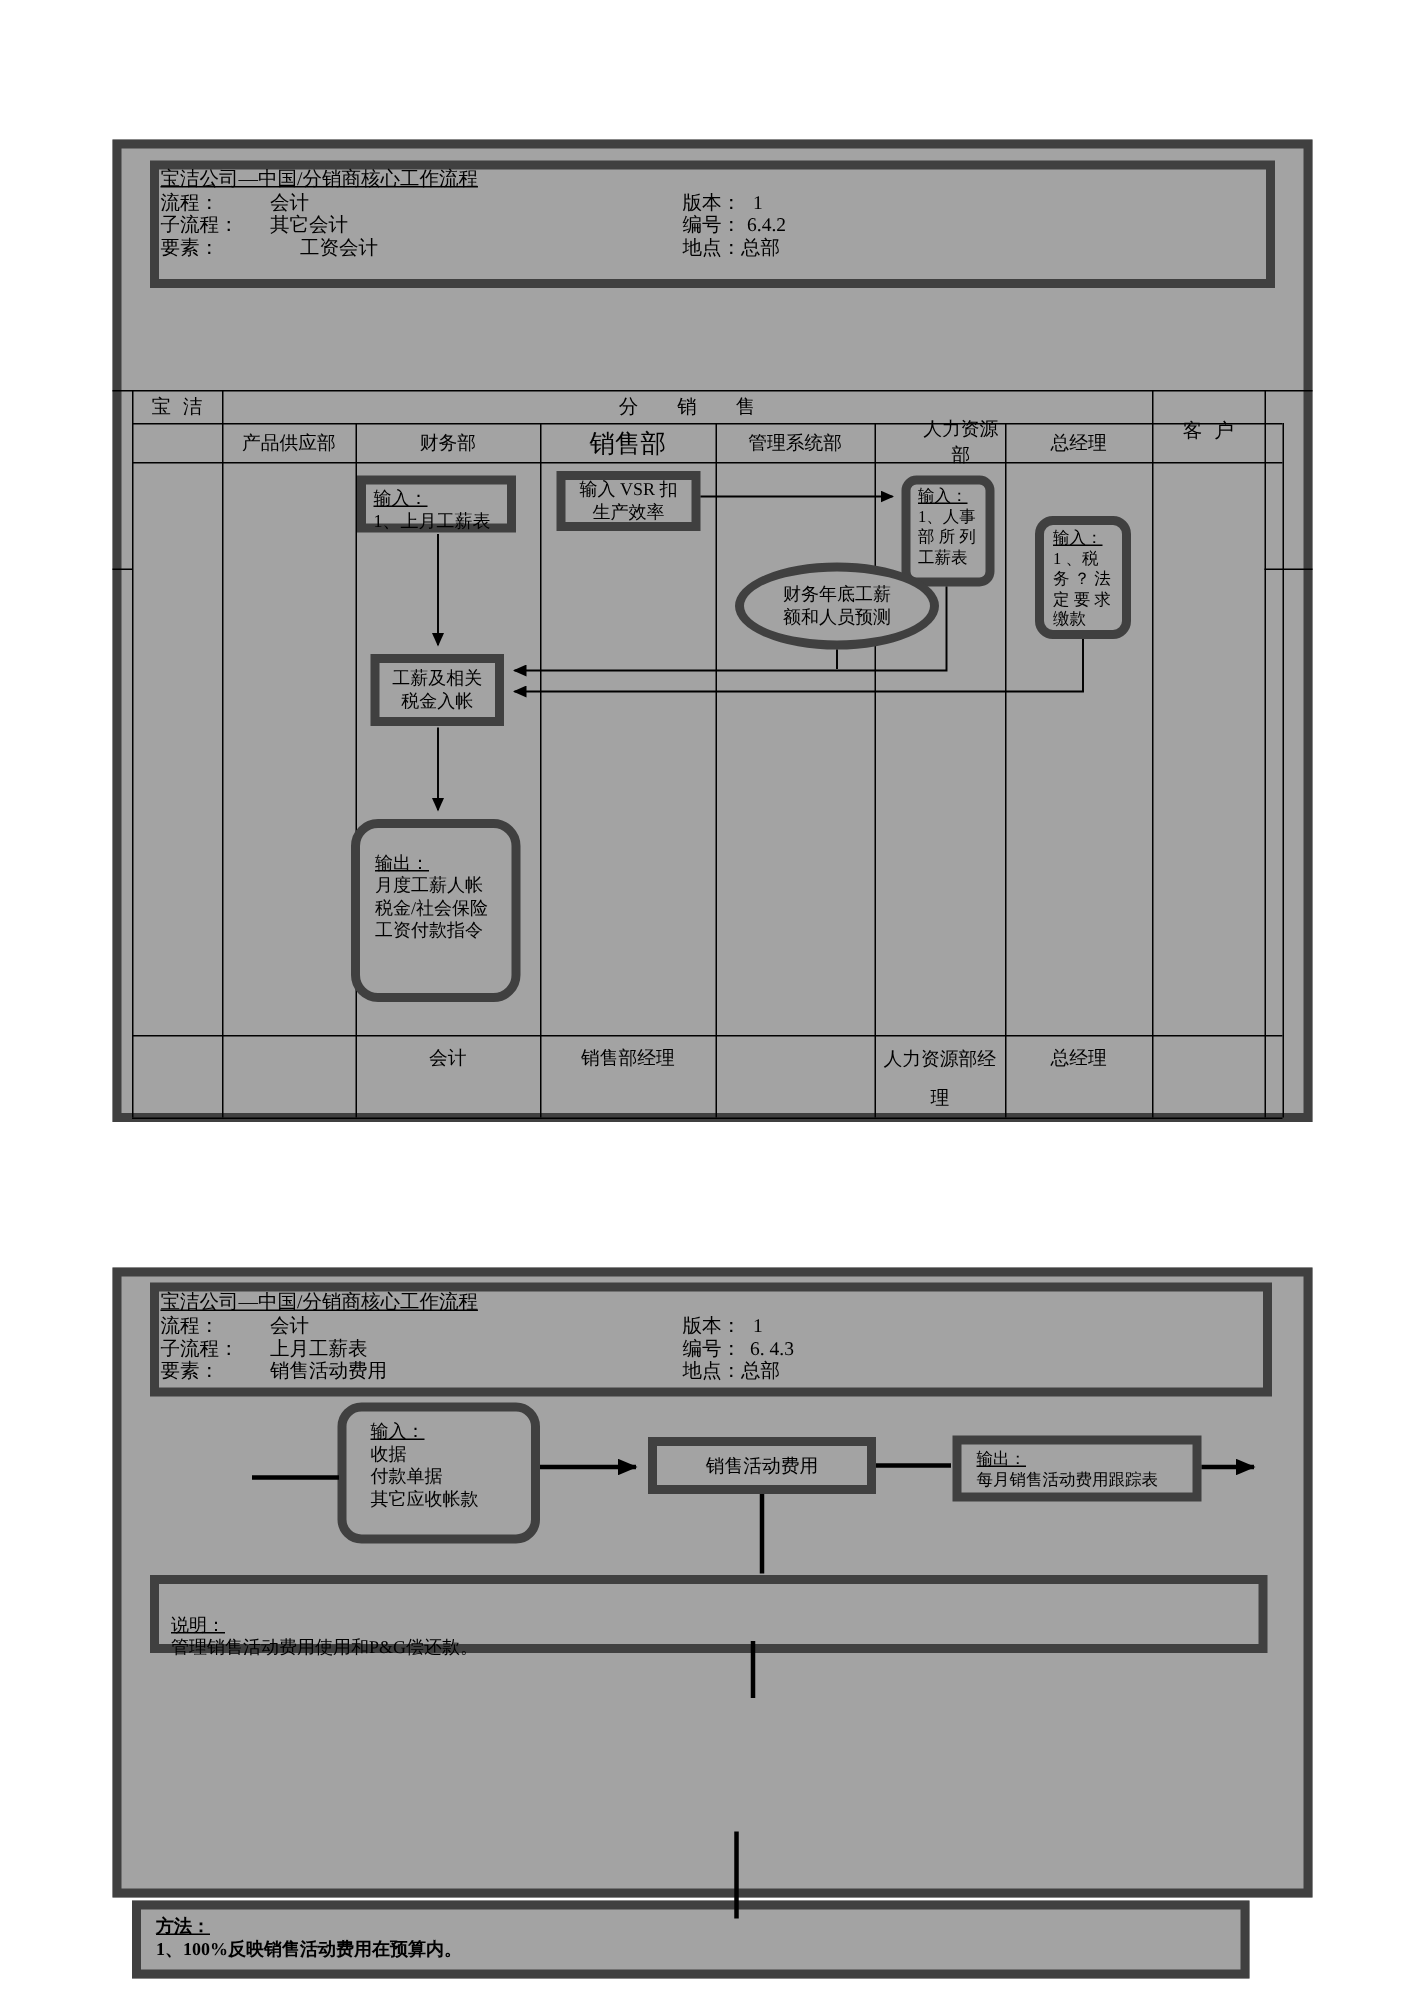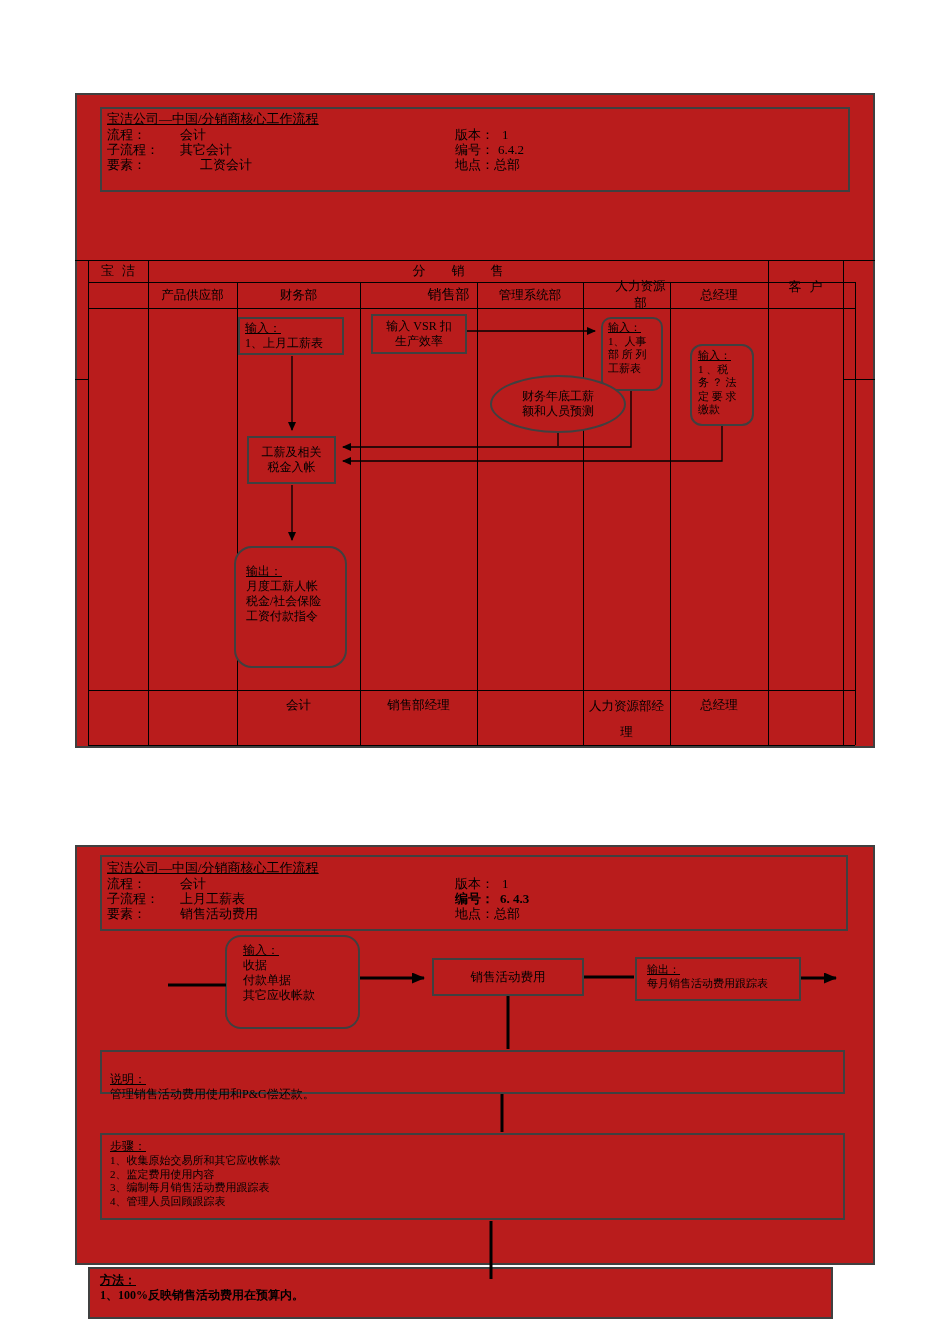--- a/index.html
+++ b/index.html
@@ -1,19 +1,19 @@
 <!DOCTYPE html>
 <html><head>
 <meta charset="utf-8">
 <style>
   * { margin:0; padding:0; box-sizing:border-box; }
   html,body { background:#fff; }
   body { font-family:"Liberation Serif","DejaVu Serif",serif; color:#000; }
   .page { position:relative; width:950px; height:1344px; background:#fff; overflow:hidden; }
-  .box { position:absolute; border:2px solid #404040; background:#b91c1c; }
+  .box { position:absolute; border:6px solid #404040; background:#a3a3a3; }
   .hline { position:absolute; height:1px; background:#000; }
   .vline { position:absolute; width:1px; background:#000; }
   .txt { position:absolute; color:#000; }
   .pre { white-space:pre-line; }
   .u { text-decoration:underline; }
   .ctr { display:flex; align-items:center; justify-content:center; text-align:center; }
   .ellipse { border-radius:50%; }
   svg.overlay { position:absolute; left:0; top:0; pointer-events:none; }
 </style>
 </head>
@@ -60,21 +60,21 @@
     <div class="vline" style="left:670px; top:282px; height:463px;"></div>
     <div class="vline" style="left:855px; top:282px; height:463px;"></div>
   </div>
 
   <div class="txt ctr" style="left:88px; top:260px; width:60px; height:22px; font-size:13px; letter-spacing:8px; text-indent:8px;">宝洁</div>
   <div class="txt ctr" style="left:148px; top:260px; width:620px; height:22px; font-size:13px; letter-spacing:26px; text-indent:26px;">分销售</div>
   <div class="txt ctr" style="left:768px; top:276px; width:75px; height:22px; font-size:13px; letter-spacing:8px; text-indent:8px;">客户</div>
 
   <div class="txt ctr" style="left:148px; top:282px; width:89px;  height:26px; font-size:12.5px;">产品供应部</div>
   <div class="txt ctr" style="left:237px; top:282px; width:123px; height:26px; font-size:12.5px;">财务部</div>
-  <div class="txt ctr" style="left:360px; top:282px; width:117px; height:26px; font-size:14px;margin-left:30px;">销售部</div>
+  <div class="txt ctr" style="left:360px; top:282px; width:117px; height:26px; font-size:17px;">销售部</div>
   <div class="txt ctr" style="left:477px; top:282px; width:106px; height:26px; font-size:12.5px;">管理系统部</div>
   <div class="txt ctr" style="left:583px; top:282px; width:87px;  height:26px; font-size:12.5px;padding-left:28px;">人力资源部</div>
   <div class="txt ctr" style="left:670px; top:282px; width:98px;  height:26px; font-size:12.5px;">总经理</div>
 
   <div class="box" style="left:238px; top:317px; width:106px; height:38px; padding:2px 5px; font-size:12px; line-height:15px;">
     <div class="u">输入：</div>
     <div class="pre">1、上月工薪表</div>
   </div>
 
   <div class="box ctr pre" style="left:371px; top:314px; width:96px; height:40px; font-size:12px; line-height:15px;">输入 VSR 扣
@@ -118,21 +118,21 @@
 
   <div class="box" style="left:100px; top:855px; width:748px; height:76px;"></div>
   <div class="txt u" style="left:107px; top:859px; font-size:13px;">宝洁公司—中国/分销商核心工作流程</div>
   <div class="txt" style="left:107px; top:875px; font-size:13px;">流程：</div>
   <div class="txt" style="left:180px; top:875px; font-size:13px;">会计</div>
   <div class="txt" style="left:455px; top:875px; font-size:13px;">
     <span>版本：</span><span style="padding-left:8px">1</span>
   </div>
   <div class="txt" style="left:107px; top:890px; font-size:13px;">子流程：</div>
   <div class="txt" style="left:180px; top:890px; font-size:13px;">上月工薪表</div>
-  <div class="txt" style="left:455px; top:890px; font-size:13px;font-weight:bold;">
+  <div class="txt" style="left:455px; top:890px; font-size:13px;">
     <span>编号：</span><span style="padding-left:6px">6. 4.3</span>
   </div>
   <div class="txt" style="left:107px; top:905px; font-size:13px;">要素：</div>
   <div class="txt" style="left:180px; top:905px; font-size:13px;">销售活动费用</div>
   <div class="txt" style="left:455px; top:905px; font-size:13px;">
     <span>地点：</span><span>总部</span>
   </div>
 
   <div class="box" style="left:225px; top:935px; width:135px; height:94px; border-radius:16px; padding:6px 8px 0 16px; font-size:12px; line-height:15px;">
     <div class="u">输入：</div>
@@ -146,27 +146,20 @@
   <div class="box" style="left:635px; top:957px; width:166px; height:44px; padding:4px 6px 0 10px; font-size:11px; line-height:13.5px;">
     <div class="u">输出：</div>
     <div class="pre">每月销售活动费用跟踪表</div>
   </div>
 
   <div class="box" style="left:100px; top:1050px; width:745px; height:44px; padding:20px 8px; font-size:12px; line-height:15px;">
     <div class="u">说明：</div>
     <div class="pre">管理销售活动费用使用和P&amp;G偿还款。</div>
   </div>
 
-  <div class="box" style="left:100px; top:1133px; width:745px; height:87px; padding:4px 8px; font-size:11px; line-height:13.5px;">
-    <div class="u" style="font-size:12px; line-height:15px;">步骤：</div>
-    <div class="pre">1、收集原始交易所和其它应收帐款
-2、监定费用使用内容
-3、编制每月销售活动费用跟踪表
-4、管理人员回顾跟踪表</div>
-  </div>
 
   <div class="box" style="left:88px; top:1267px; width:745px; height:52px; padding:4px 10px; font-size:12px; line-height:15px;font-weight:bold;">
     <div class="u">方法：</div>
     <div class="pre">1、100%反映销售活动费用在预算内。</div>
   </div>
 
   <svg class="overlay" width="950" height="1344" viewBox="0 0 950 1344">
     <defs>
       <marker id="m-thin" markerUnits="userSpaceOnUse" markerWidth="10" markerHeight="8" refX="8" refY="4" orient="auto">
         <path d="M0,0 L9,4 L0,8 Z" fill="#000"></path>

